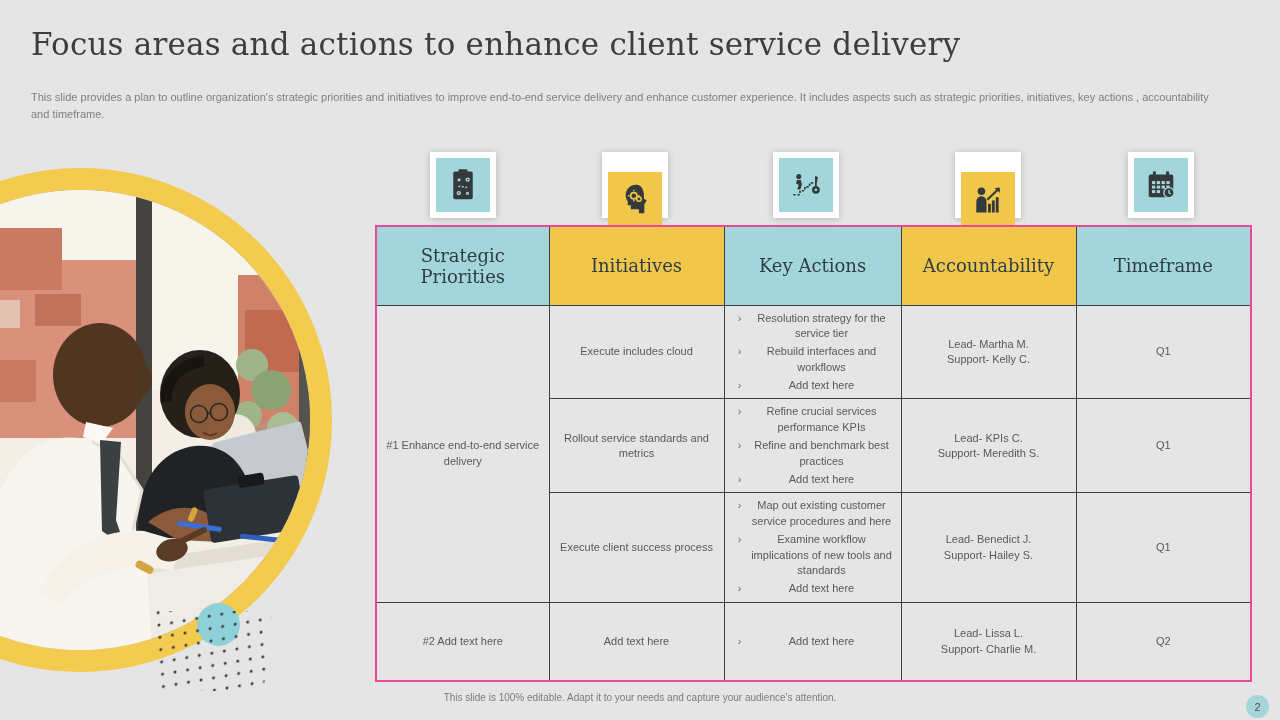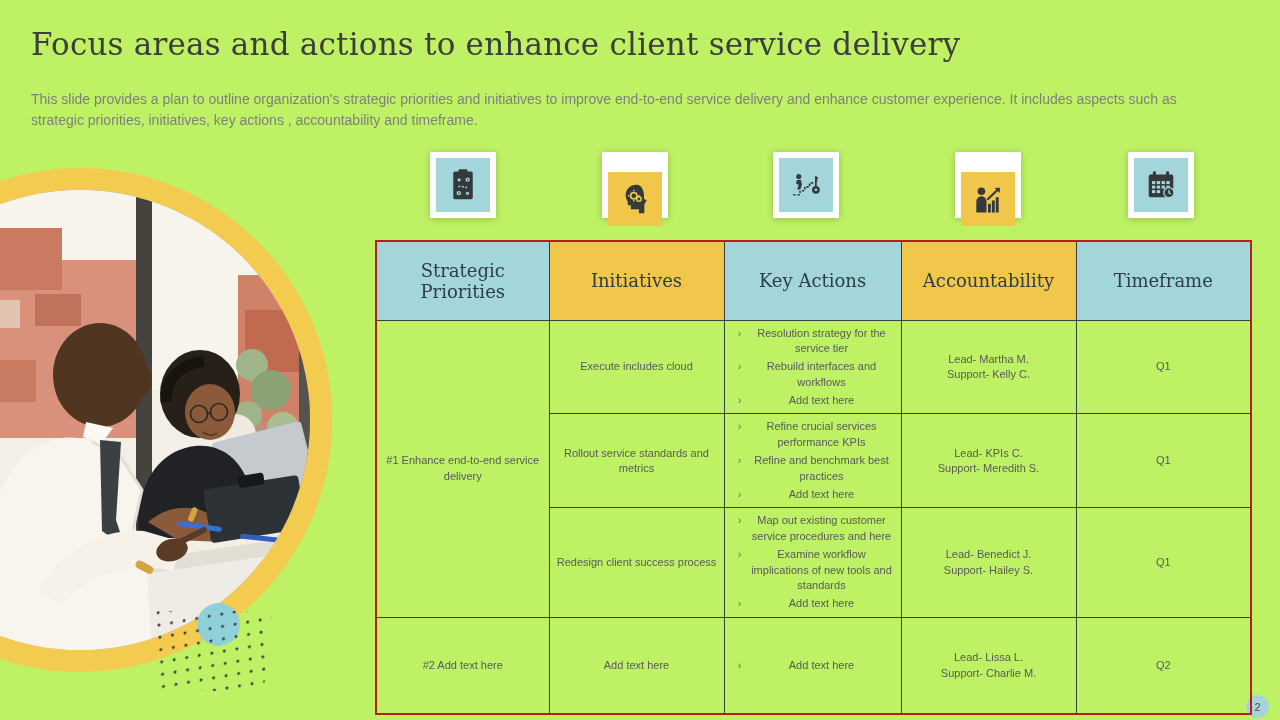--- a/index.html
+++ b/index.html
@@ -1,24 +1,24 @@
 <!DOCTYPE html>
 <html><head>
 <meta charset="utf-8">
 <style>
   html,body{margin:0;padding:0;background:#fff;}
-  .slide{position:relative;width:1280px;height:720px;background:#bef264;overflow:hidden;
+  .slide{position:relative;width:1280px;height:720px;background:#e5e5e5;overflow:hidden;
          font-family:"Liberation Sans",sans-serif;}
 
   
   .title{position:absolute;left:31px;top:26px;width:1100px;
          font-family:"DejaVu Serif",serif;font-size:31px;font-weight:500;
          color:#3e3e3e;letter-spacing:.2px;}
   .subtitle{position:absolute;left:31px;top:89px;width:1195px;
-            font-size:14px;line-height:1.5;color:#7f7f7f;}
+            font-size:11px;line-height:1.5;color:#7f7f7f;}
 
   
   .photo-ring{position:absolute;left:-172px;top:168px;width:504px;height:504px;
               border-radius:50%;border:22px solid #f3cb4e;box-sizing:border-box;
               background:#fff;z-index:1;}
   .photo-inner{position:absolute;inset:0;border-radius:50%;overflow:hidden;
                box-shadow:inset 0 0 0 3px #2e2b26;}
   .photo-inner svg{display:block;width:100%;height:100%;}
   .accent-circle{position:absolute;left:197px;top:603px;width:43px;height:43px;
                  border-radius:50%;background:#8ed1d9;z-index:2;}
@@ -28,29 +28,29 @@
   .icon-card{position:absolute;top:152px;width:66px;height:66px;background:#ffffff;
              box-shadow:0 1px 7px rgba(0,0,0,.22);display:flex;align-items:center;
              justify-content:center;z-index:4;}
   .icon-tile{width:54px;height:54px;display:flex;align-items:center;justify-content:center;}
   .tile-teal{background:#a3d6db;}
   .tile-yellow{background:#f0c64b;margin-top:28px;}
   .icon-card svg{width:36px;height:36px;}
   .ic-1{left:430px}.ic-2{left:602px}.ic-3{left:773px}.ic-4{left:955px}.ic-5{left:1128px}
 
   
-  table.matrix{position:absolute;left:375px;top:240px;width:875px;
+  table.matrix{position:absolute;left:375px;top:225px;width:875px;
                border-collapse:collapse;table-layout:fixed;
-               border:2px solid #b91c1c;z-index:4;}
+               border:2px solid #ec4899;z-index:4;}
   .matrix th,.matrix td{border:1px solid #3a3f42;padding:2px 6px;}
   .matrix th{font-family:"DejaVu Serif",serif;font-size:18px;font-weight:normal;
              color:#2e3d46;text-align:center;vertical-align:middle;padding:4px 14px;}
   .matrix td{font-size:11px;line-height:1.4;color:#595959;text-align:center;
              vertical-align:middle;}
-  .r-head{height:79px}.r1{height:81px}.r2{height:87px}.r3{height:108px}.r4{height:97px}
+  .r-head{height:79px}.r1{height:81px}.r2{height:87px}.r3{height:108px}.r4{height:79px}
   .priority-top{vertical-align:top;padding-top:8px;}
   .actions-cell{text-align:left;padding:6px 6px 6px 11px;}
   .action-item{display:flex;margin:3px 0;}
   .action-bullet{width:18px;flex:none;color:#6b6b6b;}
   .action-text{flex:1;}
 
   
   .footer-note{position:absolute;left:0;right:0;top:692px;text-align:center;
                font-size:10px;color:#7c7c7c;}
   .page-badge{position:absolute;left:1246px;top:695px;width:23px;height:23px;
@@ -285,21 +285,21 @@
               <span class="action-text">Add text here</span>
             </div>
         </td>
         <td>
           <div>Lead- KPIs C.</div>
           <div>Support- Meredith S.</div>
         </td>
         <td>Q1</td>
       </tr>
       <tr class="r3">
-        <td>Redesign client success process</td>
+        <td>Execute client success process</td>
         <td class="actions-cell">
           <div class="action-item">
               <span class="action-bullet">›</span>
               <span class="action-text">Map out existing customer service procedures and here</span>
             </div>
           <div class="action-item">
               <span class="action-bullet">›</span>
               <span class="action-text">Examine workflow implications of new tools and standards</span>
             </div>
           <div class="action-item">
@@ -324,15 +324,16 @@
         </td>
         <td>
           <div>Lead- Lissa L.</div>
           <div>Support- Charlie M.</div>
         </td>
         <td>Q2</td>
       </tr>
     </tbody>
   </table>
 
+  <div class="footer-note">This slide is 100% editable. Adapt it to your needs and capture your audience's attention.</div>
   <div class="page-badge">2</div>
 
 </div>
 
 </body></html>

